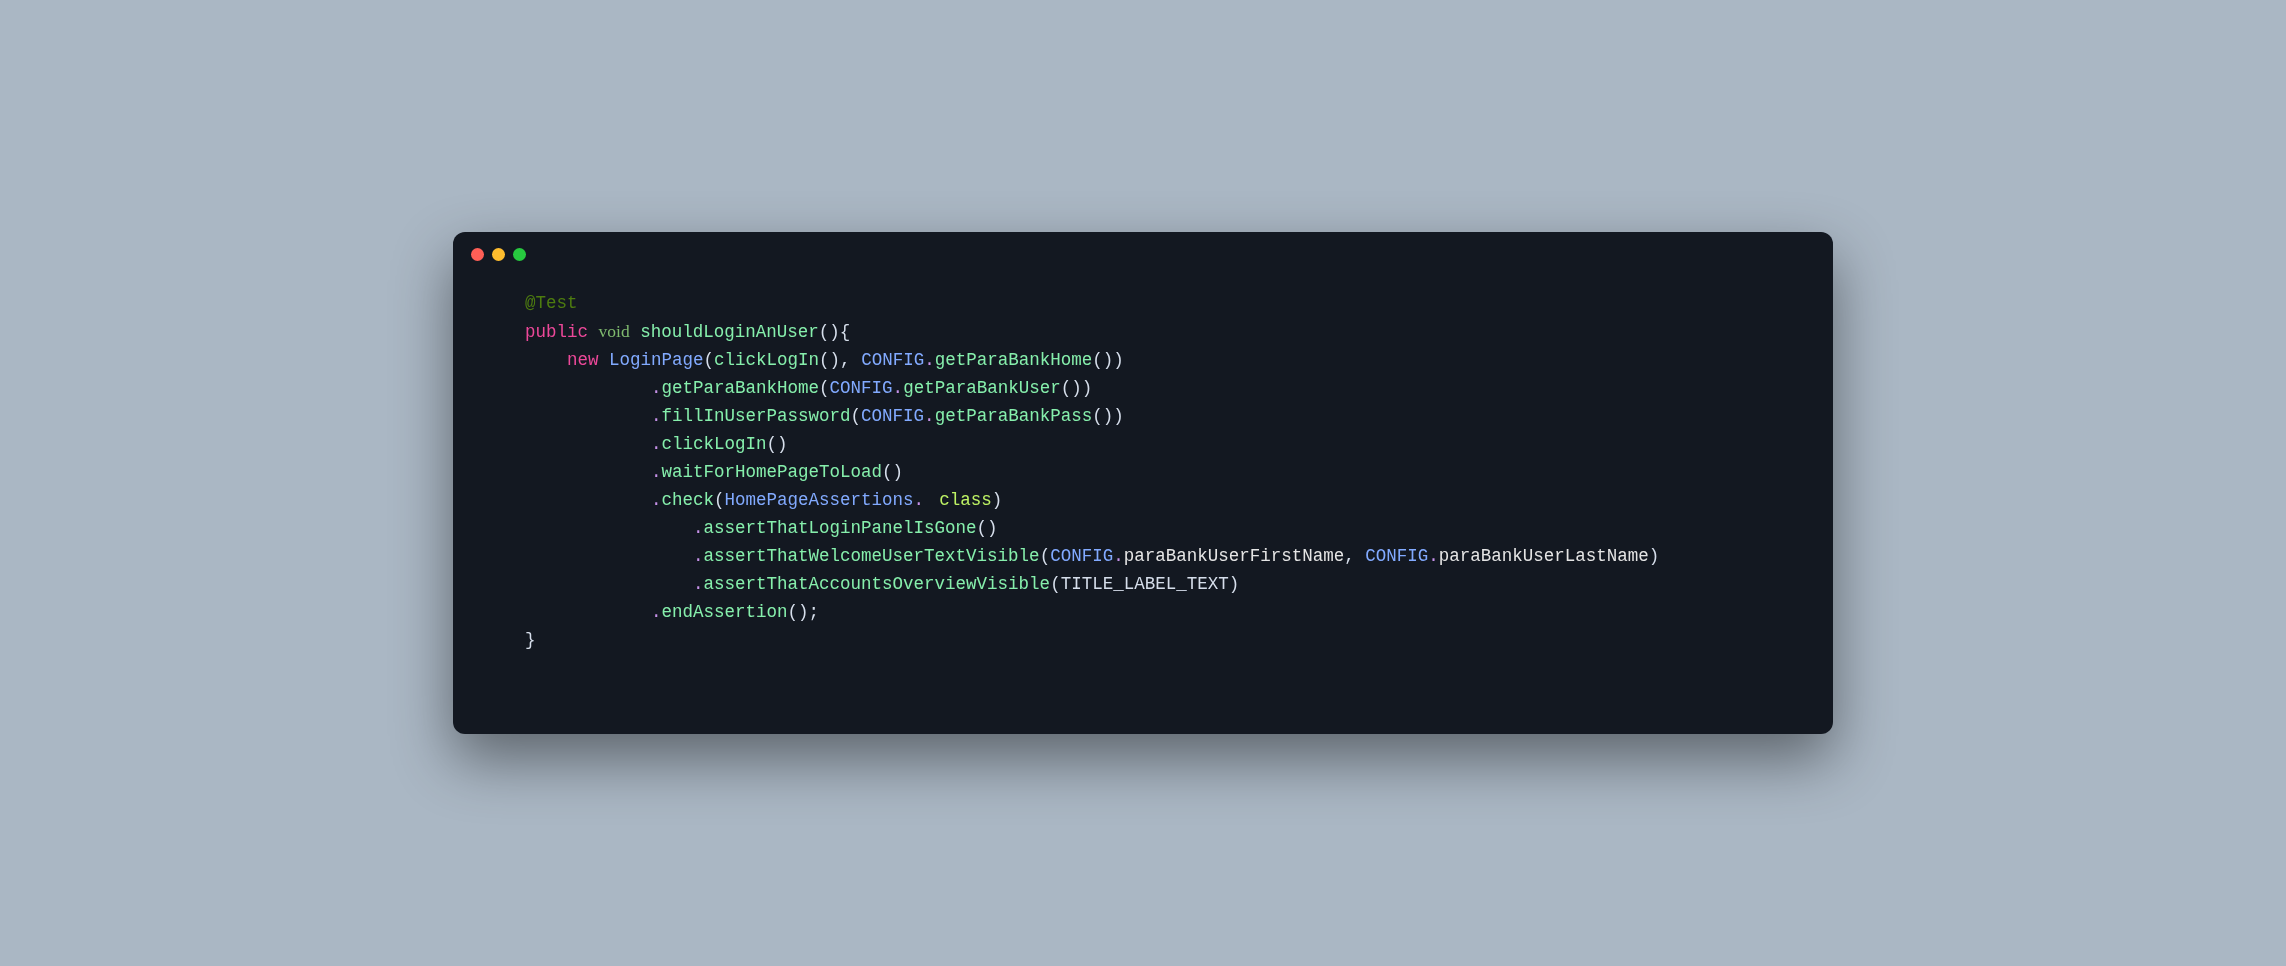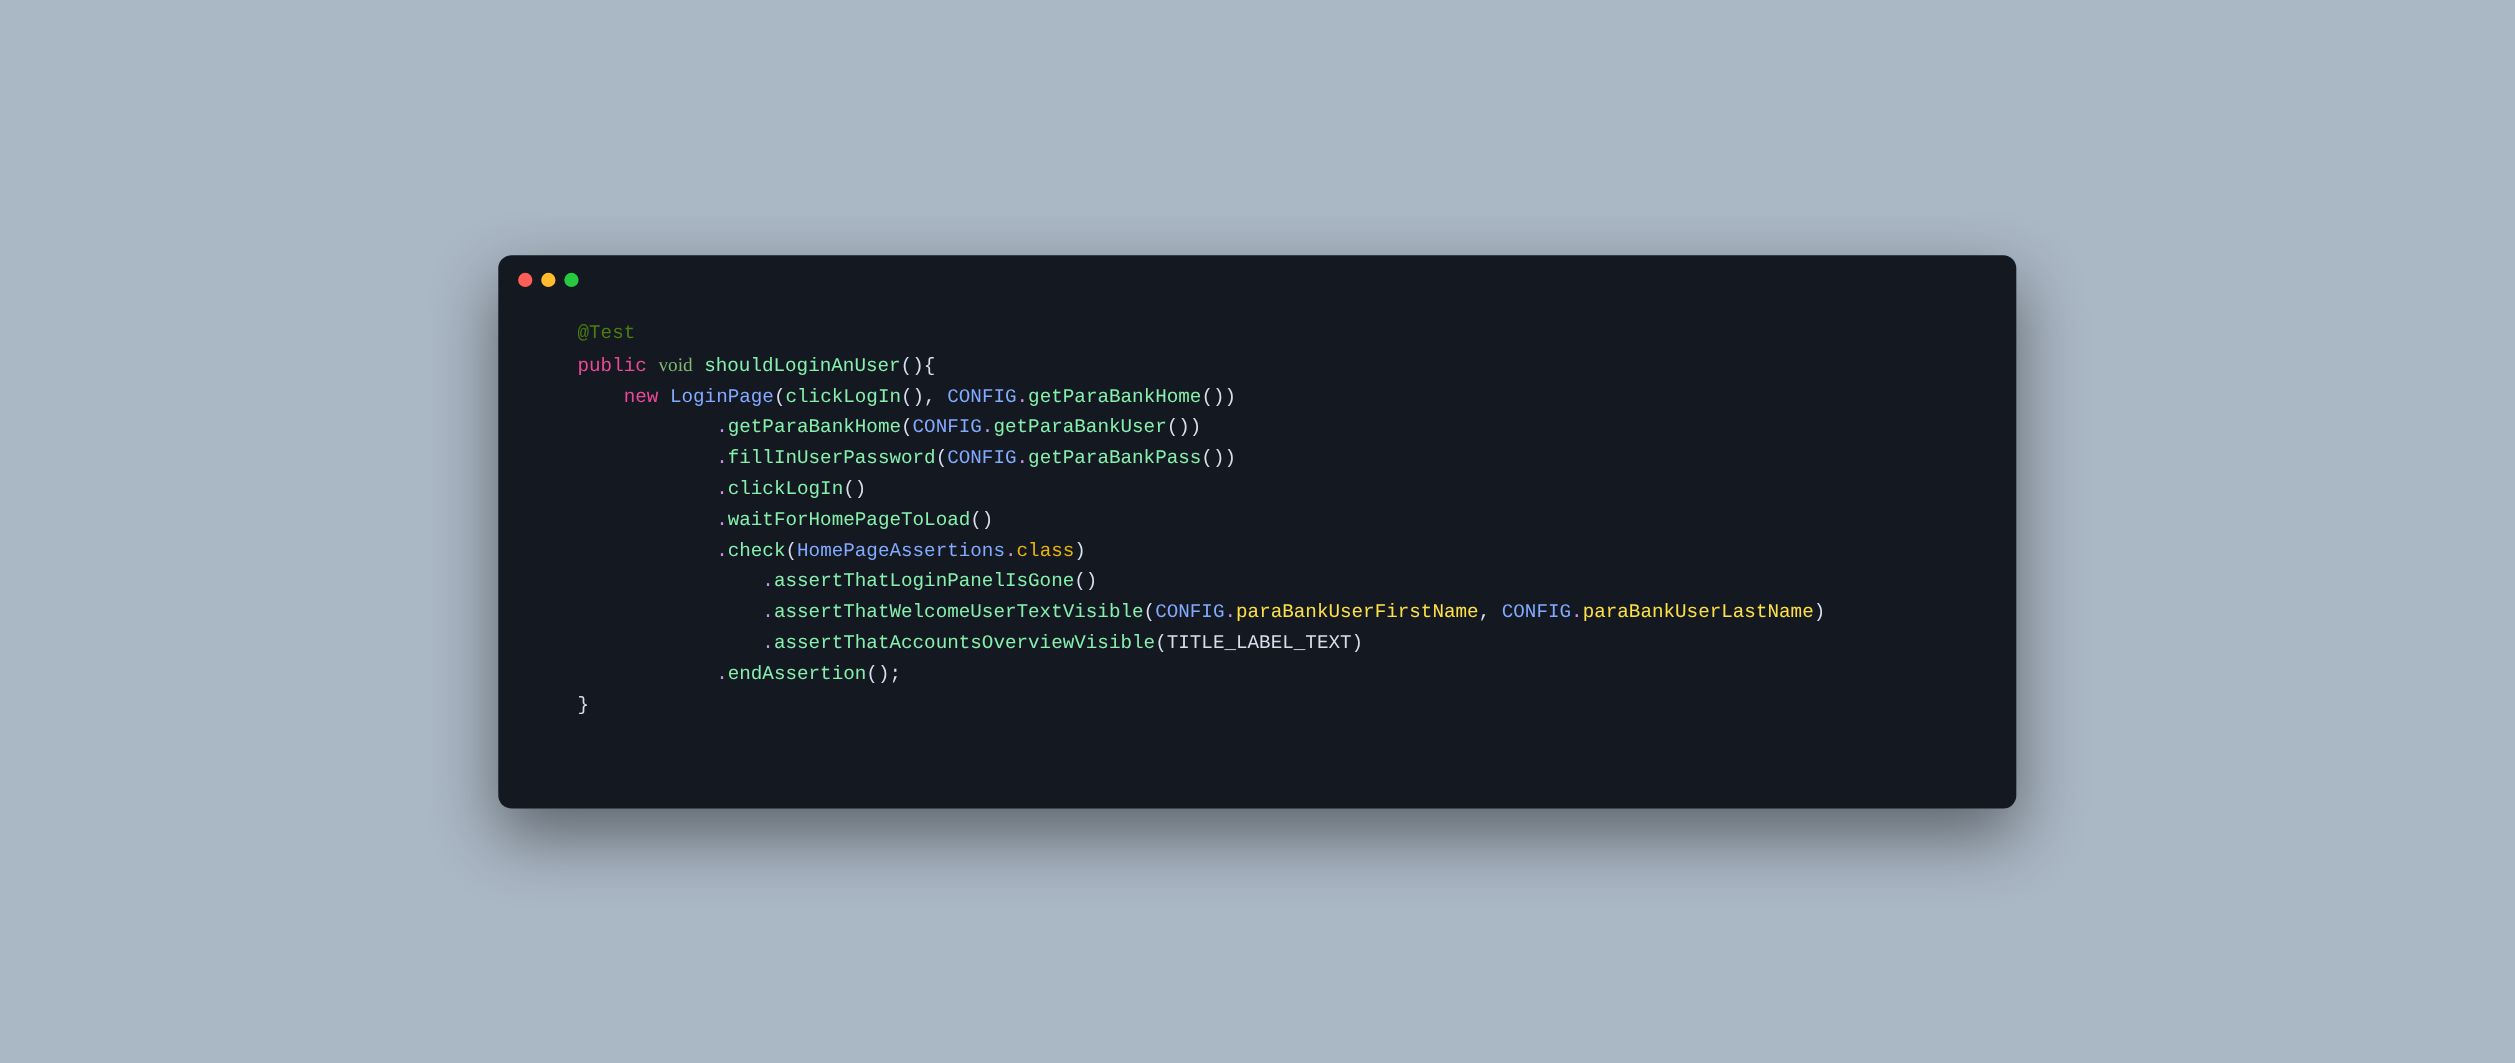--- a/index.html
+++ b/index.html
@@ -43,23 +43,23 @@
     overflow-x: auto;
   }
   .tok-annotation { color: #4d7c0f; }
   .tok-keyword { color: #ec4899; }
   .tok-type-keyword { color: #7fb96e; font-family: Liberation Serif, serif; }
   .tok-method { color: #86efac; }
   .tok-class { color: #82aaff; margin-top: 20px; }
   .tok-punct { color: #d6deeb; }
   .tok-dot { color: #c792ea; }
   .tok-config { color: #82aaff; }
-  .tok-property { color: #fde047; text-align: center; }
+  .tok-property { color: #e5e5e5; text-align: center; }
   .tok-upper { color: #d6deeb; }
-  .tok-class-kw { color: #eab308; }
+  .tok-class-kw { color: #bef264; margin-left: 15px; }
 </style>
 </head>
 <body>
 
 <div class="window">
   <div class="titlebar">
     <div class="traffic-light red"></div>
     <div class="traffic-light yellow"></div>
     <div class="traffic-light green"></div>
   </div>

